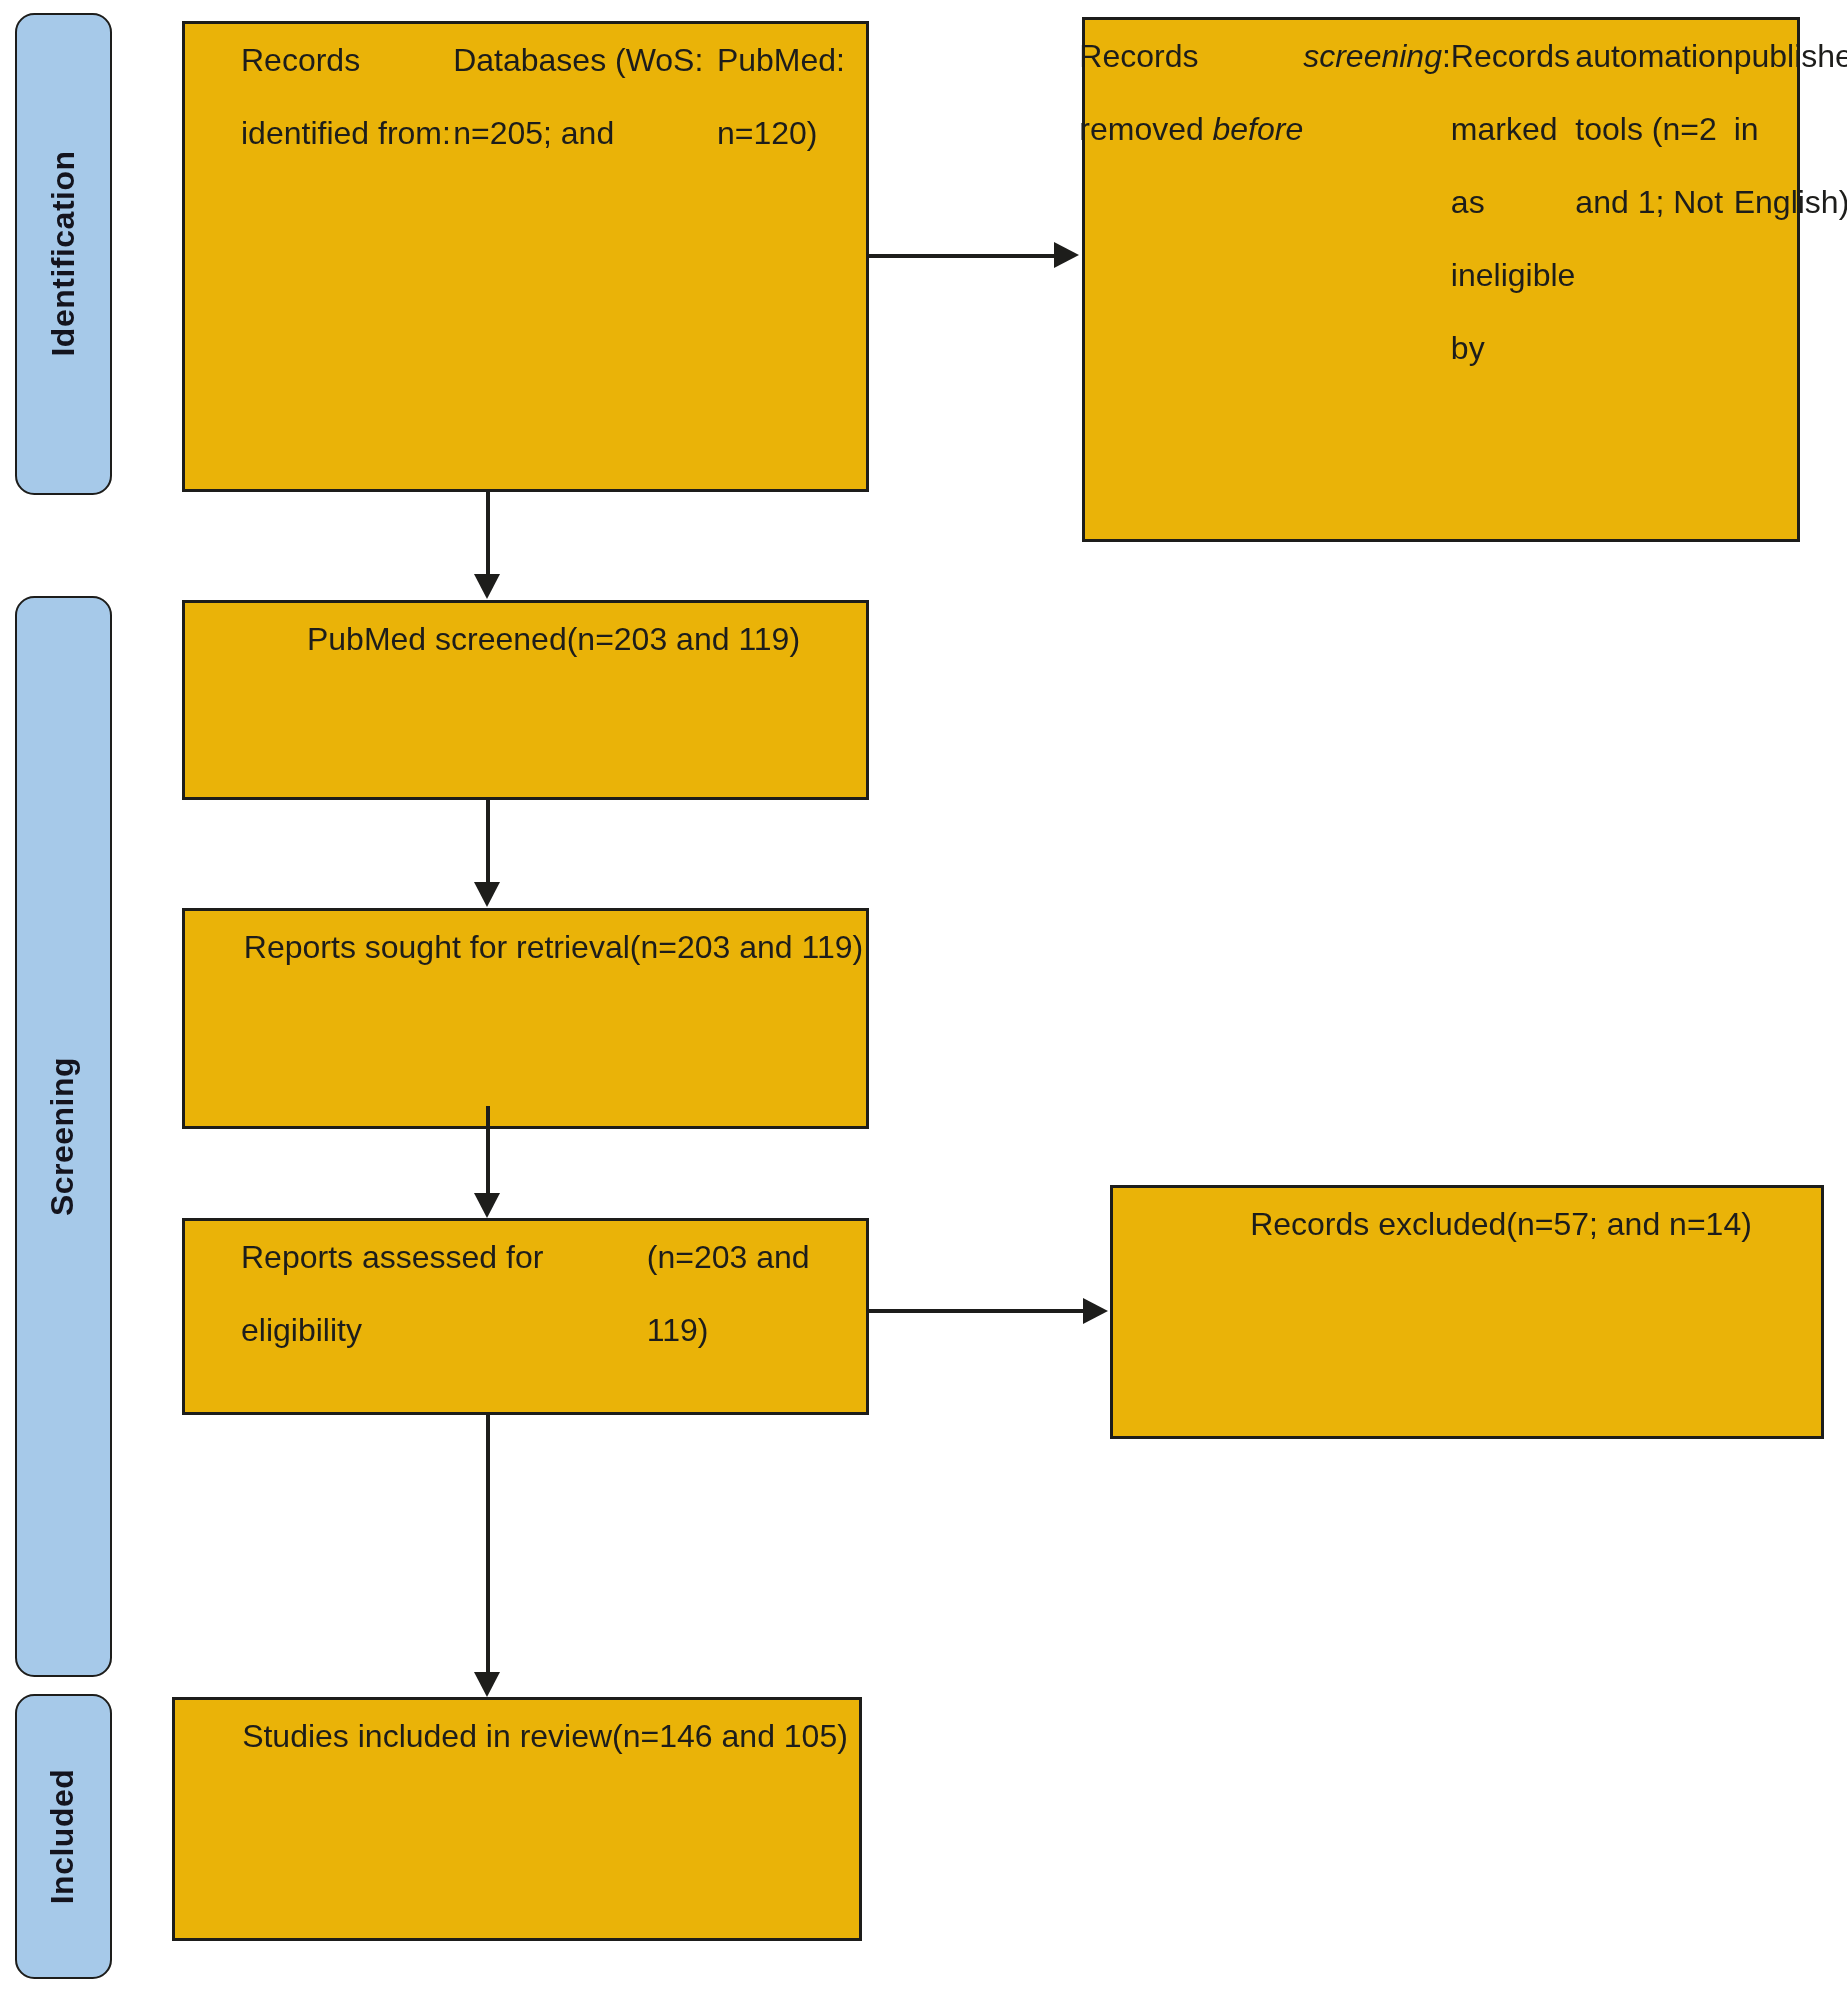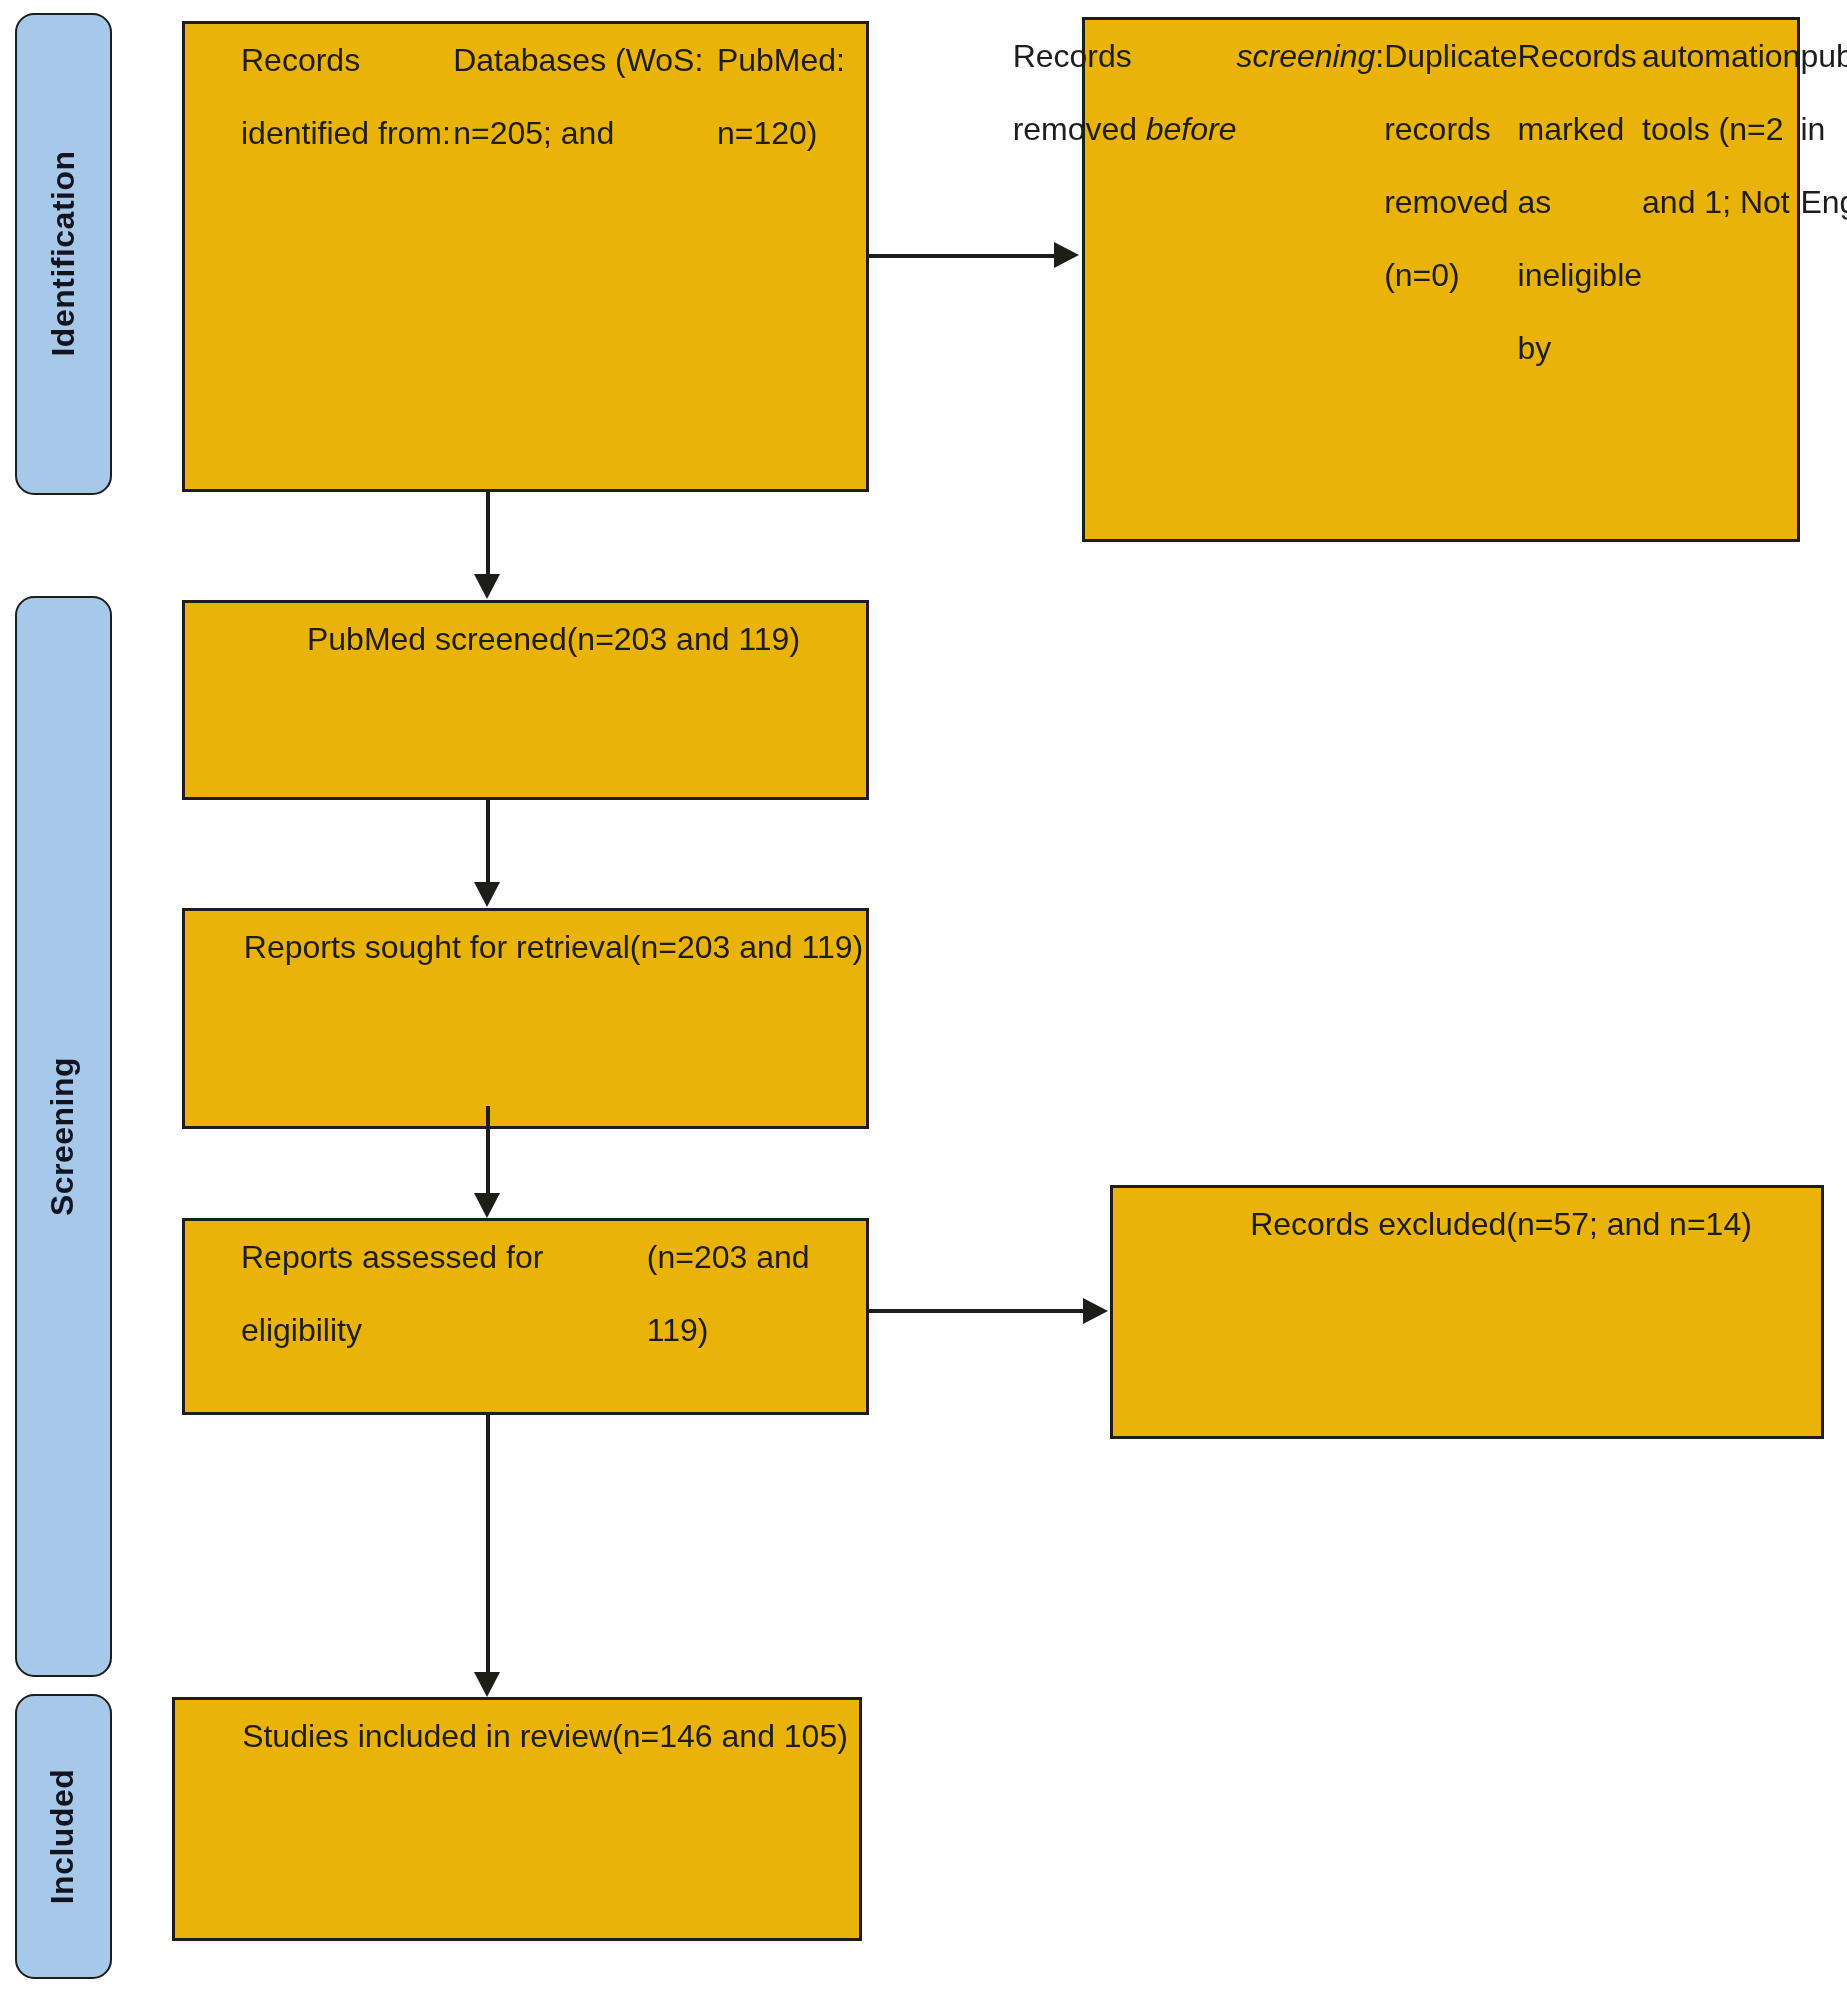--- a/index.html
+++ b/index.html
@@ -86,21 +86,20 @@
 
   <div class="fbox pad-left-62" style="left:182px; top:21px; width:687px; height:471px; padding-bottom:42px;">
     <div class="line">Records identified from:</div>
     <div class="line">Databases (WoS: n=205; and</div>
     <div class="line">PubMed: n=120)</div>
   </div>
 
   <div class="fbox pad-left-70" style="left:1082px; top:17.4px; width:718px; height:525px; padding-bottom:25px;">
     <div class="line"><span>Records removed</span><i class="it-gap">before</i></div>
     <div class="line"><i class="it">screening</i><span>:</span></div>
-    <div class="line">Duplicate records removed (n=0)</div>
     <div class="line">Records marked as ineligible by</div>
     <div class="line">automation tools (n=2 and 1; Not</div>
     <div class="line">published in English)</div>
   </div>
 
   <div class="fbox pad-left-62" style="left:182px; top:600px; width:687px; height:200px;">
     <div class="line">PubMed screened</div>
     <div class="line">(n=203 and 119)</div>
   </div>
 

